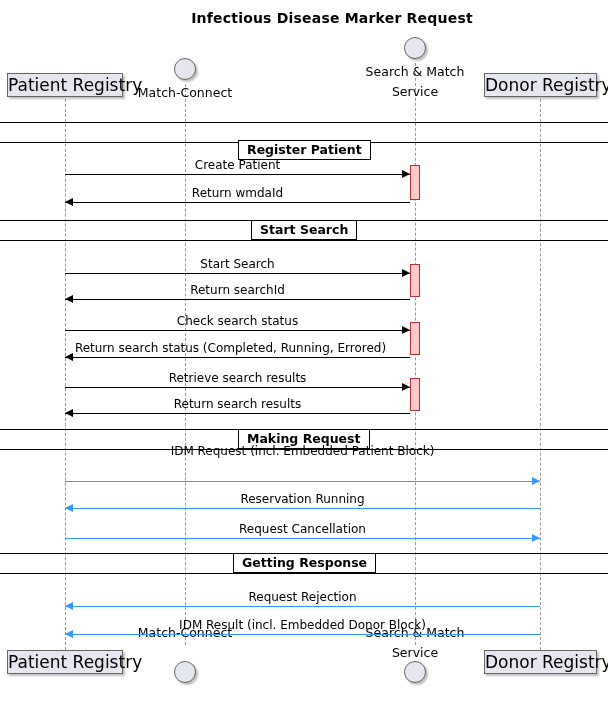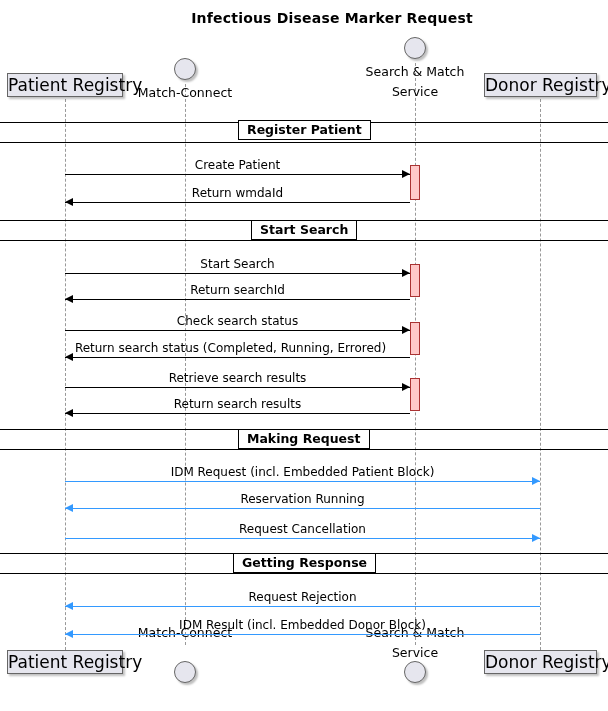--- a/index.html
+++ b/index.html
@@ -86,21 +86,21 @@
       <div class="actor-label" style="left: 360px; top: 623px; width: 110px;">Search &amp; Match
 Service</div>
       <div class="participant" style="left: 484px; top: 73px; width: 113px;">Donor Registry</div>
       <div class="participant" style="left: 484px; top: 650px; width: 113px;">Donor Registry</div>
       <div class="activation" style="left: 410px; top: 165px; height: 35px;"></div>
       <div class="activation" style="left: 410px; top: 264px; height: 33px;"></div>
       <div class="activation" style="left: 410px; top: 322px; height: 33px;"></div>
       <div class="activation" style="left: 410px; top: 378px; height: 33px;"></div>
       <div class="sepline" style="top: 122px;"></div>
       <div class="sepline" style="top: 142px;"></div>
-      <div class="grouplabel" style="top: 120px; left: 238px; text-align: right;">Register Patient</div>
+      <div class="grouplabel" style="top: 140px; left: 238px; text-align: right;">Register Patient</div>
       <div class="sepline" style="top: 220px;"></div>
       <div class="sepline" style="top: 240px;"></div>
       <div class="grouplabel" style="top: 220px; left: 251px;">Start Search</div>
       <div class="sepline" style="top: 429px;"></div>
       <div class="sepline" style="top: 449px;"></div>
       <div class="grouplabel" style="top: 429px; left: 238px;">Making Request</div>
       <div class="sepline" style="top: 553px;"></div>
       <div class="sepline" style="top: 573px;"></div>
       <div class="grouplabel" style="top: 553px; left: 233px;">Getting Response</div>
       <div class="msg-line" style="left: 65px; top: 174px; width: 345px; border-top: 1px solid rgb(0, 0, 0);"></div>
@@ -122,21 +122,21 @@
       <div class="arrowhead" style="left: 65px; top: 353px; border-top: 4px solid transparent; border-bottom: 4px solid transparent; border-right: 8px solid rgb(0, 0, 0);"></div>
       <div class="msg-label" style="left: 58px; top: 341px; width: 345px;">Return search status (Completed, Running, Errored)</div>
       <div class="msg-line" style="left: 65px; top: 387px; width: 345px; border-top: 1px solid rgb(0, 0, 0);"></div>
       <div class="arrowhead" style="left: 402px; top: 383px; border-top: 4px solid transparent; border-bottom: 4px solid transparent; border-left: 8px solid rgb(0, 0, 0);"></div>
       <div class="msg-label" style="left: 65px; top: 371px; width: 345px;">Retrieve search results</div>
       <div class="msg-line" style="left: 65px; top: 413px; width: 345px; border-top: 1px solid rgb(0, 0, 0);"></div>
       <div class="arrowhead" style="left: 65px; top: 409px; border-top: 4px solid transparent; border-bottom: 4px solid transparent; border-right: 8px solid rgb(0, 0, 0);"></div>
       <div class="msg-label" style="left: 65px; top: 397px; width: 345px;">Return search results</div>
       <div class="msg-line" style="left: 65px; top: 481px; width: 475px; border-top: 1px solid rgb(51, 153, 255);"></div>
       <div class="arrowhead" style="left: 532px; top: 477px; border-top: 4px solid transparent; border-bottom: 4px solid transparent; border-left: 8px solid rgb(51, 153, 255);"></div>
-      <div class="msg-label" style="left: 65px; top: 465px; width: 475px;">IDM Request (incl. Embedded Patient Block)</div>
+      <div class="msg-label" style="left: 65px; top: 444px; width: 475px;">IDM Request (incl. Embedded Patient Block)</div>
       <div class="msg-line" style="left: 65px; top: 508px; width: 475px; border-top: 1px solid rgb(51, 153, 255);"></div>
       <div class="arrowhead" style="left: 65px; top: 504px; border-top: 4px solid transparent; border-bottom: 4px solid transparent; border-right: 8px solid rgb(51, 153, 255);"></div>
       <div class="msg-label" style="left: 65px; top: 492px; width: 475px;">Reservation Running</div>
       <div class="msg-line" style="left: 65px; top: 538px; width: 475px; border-top: 1px solid rgb(51, 153, 255);"></div>
       <div class="arrowhead" style="left: 532px; top: 534px; border-top: 4px solid transparent; border-bottom: 4px solid transparent; border-left: 8px solid rgb(51, 153, 255);"></div>
       <div class="msg-label" style="left: 65px; top: 522px; width: 475px;">Request Cancellation</div>
       <div class="msg-line" style="left: 65px; top: 606px; width: 475px; border-top: 1px solid rgb(51, 153, 255);"></div>
       <div class="arrowhead" style="left: 65px; top: 602px; border-top: 4px solid transparent; border-bottom: 4px solid transparent; border-right: 8px solid rgb(51, 153, 255);"></div>
       <div class="msg-label" style="left: 65px; top: 590px; width: 475px;">Request Rejection</div>
       <div class="msg-line" style="left: 65px; top: 634px; width: 475px; border-top: 1px solid rgb(51, 153, 255);"></div>

